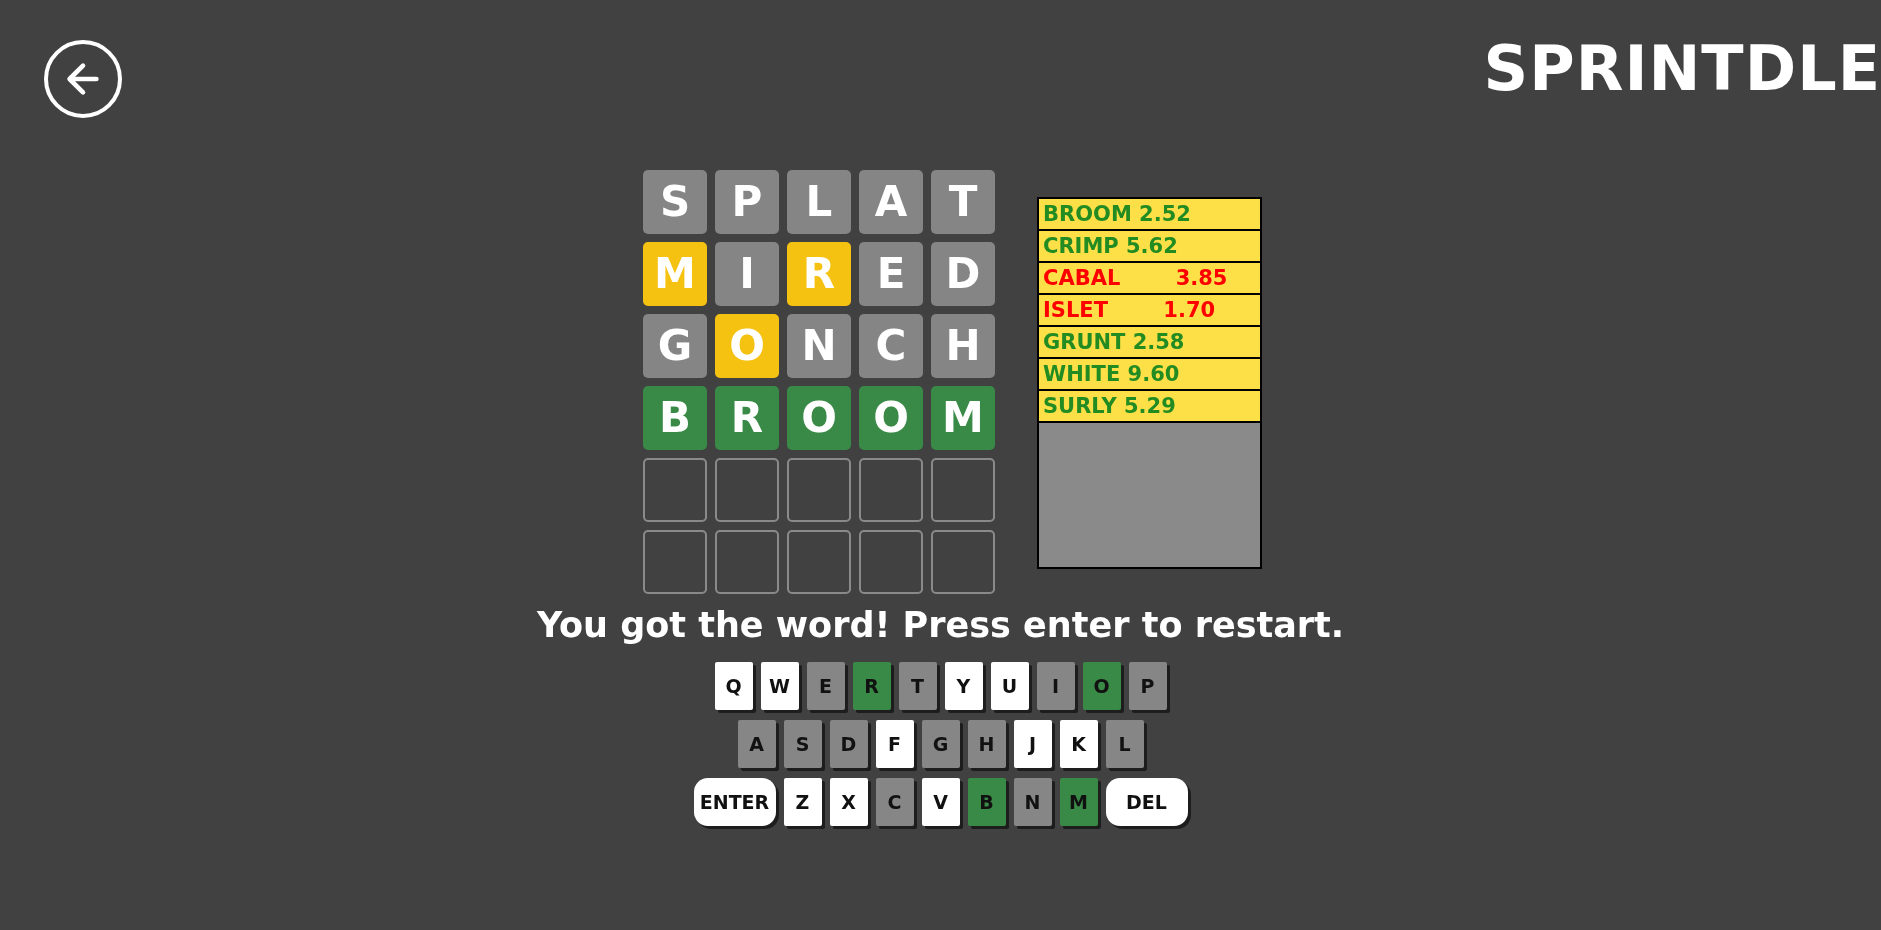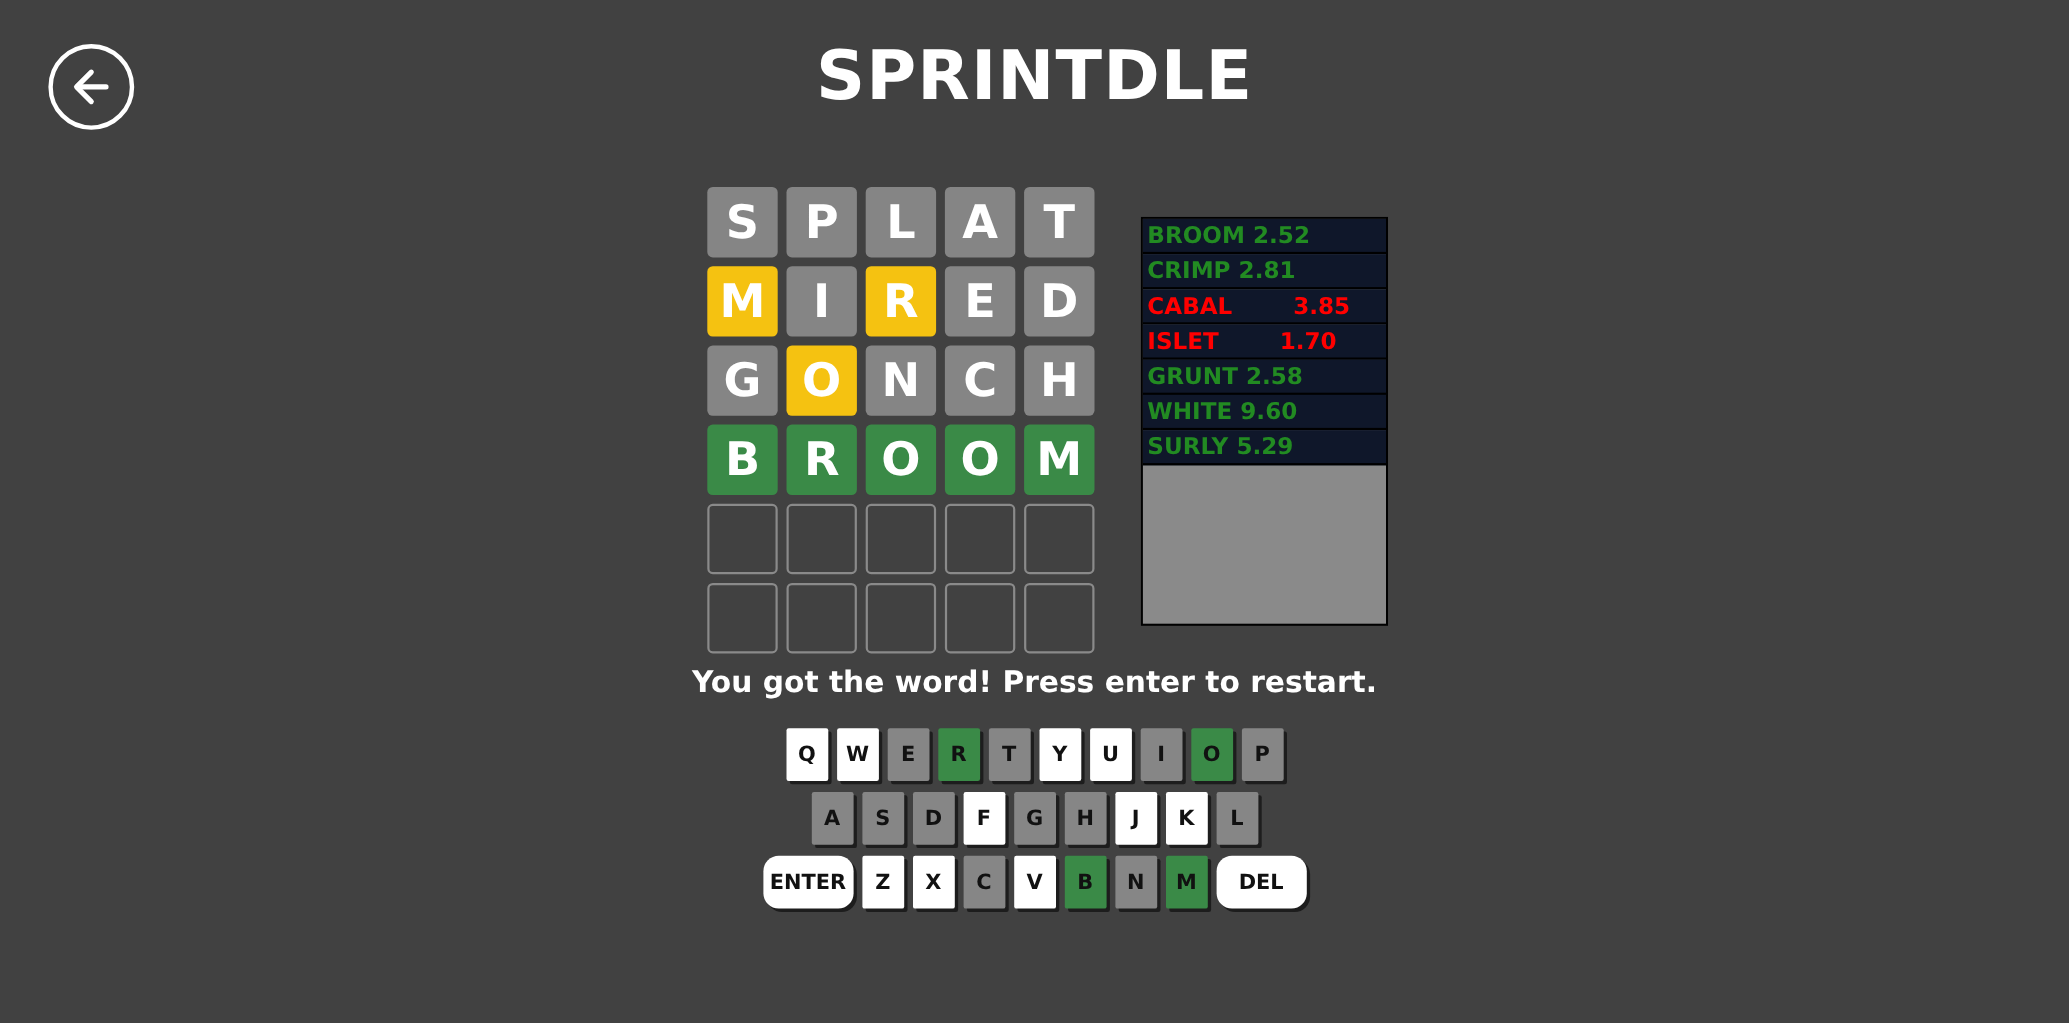--- a/index.html
+++ b/index.html
@@ -22,21 +22,21 @@
     background: transparent;
     cursor: pointer;
     display: flex; align-items: center; justify-content: center;
   }
   .back-btn svg { width: 46px; height: 46px; display: block; }
 
   
   .title {
     position: absolute;
     top: 32px; left: 0; width: 1881px;
-    text-align: center;
+    text-align: right;
     font-size: 62px;
     font-weight: 800;
     letter-spacing: 1px;
     color: #ffffff;
     font-family: "DejaVu Sans", "Liberation Sans", sans-serif;
   }
 
   
   .board {
     position: absolute;
@@ -64,39 +64,39 @@
   .score-panel {
     position: absolute;
     left: 1037px; top: 197px;
     width: 225px; height: 372px;
     background: #8a8a8a;
     border: 2px solid #000000;
     overflow: hidden;
   }
   .score-row {
     height: 32px;
-    background: #0f172a;
+    background: #fde047;
     border-bottom: 2px solid #000000;
     display: flex; align-items: center;
     padding-left: 4px;
     font-size: 21px;
     font-weight: 700;
     letter-spacing: 0px;
     white-space: nowrap;
   }
   .score-row.win  { color: #228b22; }
   .score-row.loss { color: #ff0000; gap: 24px; }
 
   
   .status {
     position: absolute;
     top: 605px; left: 0; width: 1881px;
     text-align: center;
     color: #ffffff;
-    font-size: 27px;
+    font-size: 35px;
     font-weight: 700;
   }
 
   
   .keyboard {
     position: absolute;
     top: 662px; left: 0; width: 1881px;
     display: flex; flex-direction: column; align-items: center;
     gap: 10px;
   }
@@ -164,21 +164,21 @@
       <div class="tile empty"></div>
       <div class="tile empty"></div>
       <div class="tile empty"></div>
       <div class="tile empty"></div>
       <div class="tile empty"></div>
       <div class="tile empty"></div>
     </div>
 
   <div class="score-panel" id="score-panel">
       <div class="score-row win"><span>BROOM</span>&nbsp;<span>2.52</span></div>
-      <div class="score-row win"><span>CRIMP</span>&nbsp;<span>2.81</span></div>
+      <div class="score-row win"><span>CRIMP</span>&nbsp;<span>5.62</span></div>
       <div class="score-row loss"><span>CABAL</span>&nbsp;<span>3.85</span></div>
       <div class="score-row loss"><span>ISLET</span>&nbsp;<span>1.70</span></div>
       <div class="score-row win"><span>GRUNT</span>&nbsp;<span>2.58</span></div>
       <div class="score-row win"><span>WHITE</span>&nbsp;<span>9.60</span></div>
       <div class="score-row win"><span>SURLY</span>&nbsp;<span>5.29</span></div>
     </div>
 
   <div class="status">You got the word! Press enter to restart.</div>
 
   <div class="keyboard" id="keyboard">

